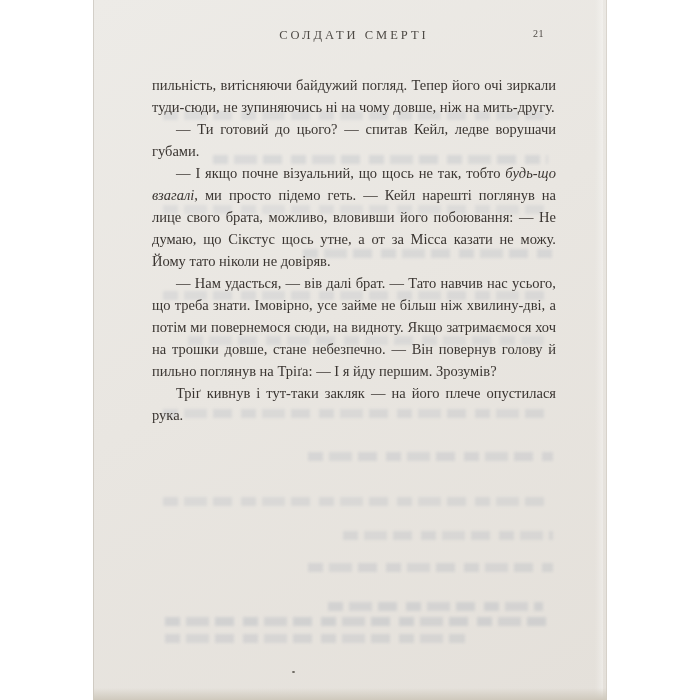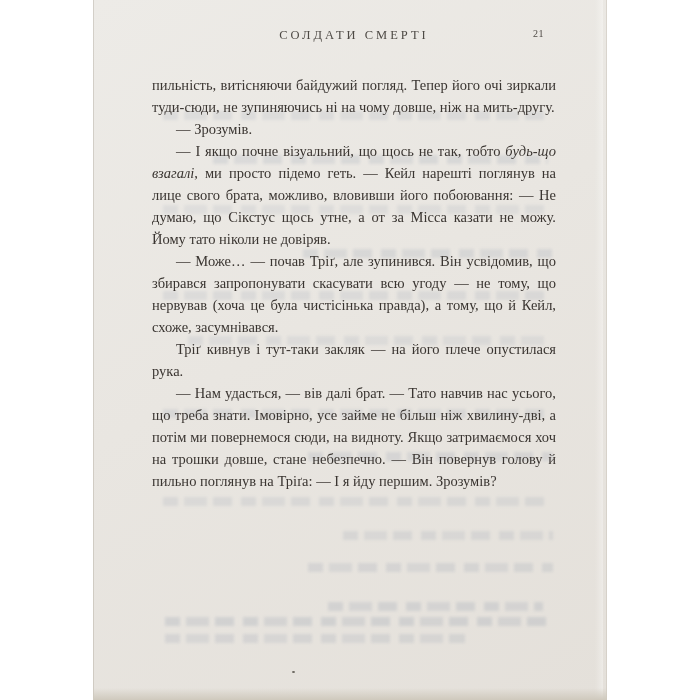--- a/index.html
+++ b/index.html
@@ -80,23 +80,22 @@
       <div class="st" style="top:497px;left:70px;width:385px;opacity:.26"></div>
       <div class="st" style="top:531px;left:250px;width:210px;opacity:.28"></div>
       <div class="st" style="top:563px;left:215px;width:245px;opacity:.30"></div>
       <div class="st" style="top:602px;left:235px;width:215px;opacity:.34"></div>
       <div class="st" style="top:617px;left:72px;width:390px;opacity:.36"></div>
       <div class="st" style="top:634px;left:72px;width:300px;opacity:.30"></div>
     </div>
 
     <div class="body-text">
       <p class="no-indent">пильність, витісняючи байдужий погляд. Тепер його очі зиркали туди-сюди, не зупиняючись ні на чому довше, ніж на мить-другу.</p>
-      <p>— Зрозумів.</p>
+      <p>— Ти готовий до цього? — спитав Кейл, ледве ворушачи губами.</p>
       <p><span>— І якщо почне візуальний, що щось не так, тобто </span><em>будь-що взагалі</em><span>, ми просто підемо геть. — Кейл нарешті поглянув на лице свого брата, можливо, вловивши його побоювання: — Не думаю, що Сікстус щось утне, а от за Місса казати не можу. Йому тато ніколи не довіряв.</span></p>
-      <p>— Може… — почав Тріґ, але зупинився. Він усвідомив, що збирався запропонувати скасувати всю угоду — не тому, що нервував (хоча це була чистісінька правда), а тому, що й Кейл, схоже, засумнівався.</p>
+      <p>— Нам удасться, — вів далі брат. — Тато навчив нас усього, що треба знати. Імовірно, усе займе не більш ніж хвилину-дві, а потім ми повернемося сюди, на видноту. Якщо затримаємося хоч на трошки довше, стане небезпечно. — Він повернув голову й пильно поглянув на Тріґа: — І я йду першим. Зрозумів?</p>
       <p>Тріґ кивнув і тут-таки закляк — на його плече опустилася рука.</p>
-      <p>— Нам удасться, — вів далі брат. — Тато навчив нас усього, що треба знати. Імовірно, усе займе не більш ніж хвилину-дві, а потім ми повернемося сюди, на видноту. Якщо затримаємося хоч на трошки довше, стане небезпечно. — Він повернув голову й пильно поглянув на Тріґа: — І я йду першим. Зрозумів?</p>
     </div>
 
     <div class="speck"></div>
     <div class="bottom-edge"></div>
   </div>
 </div>
 
 </body></html>

